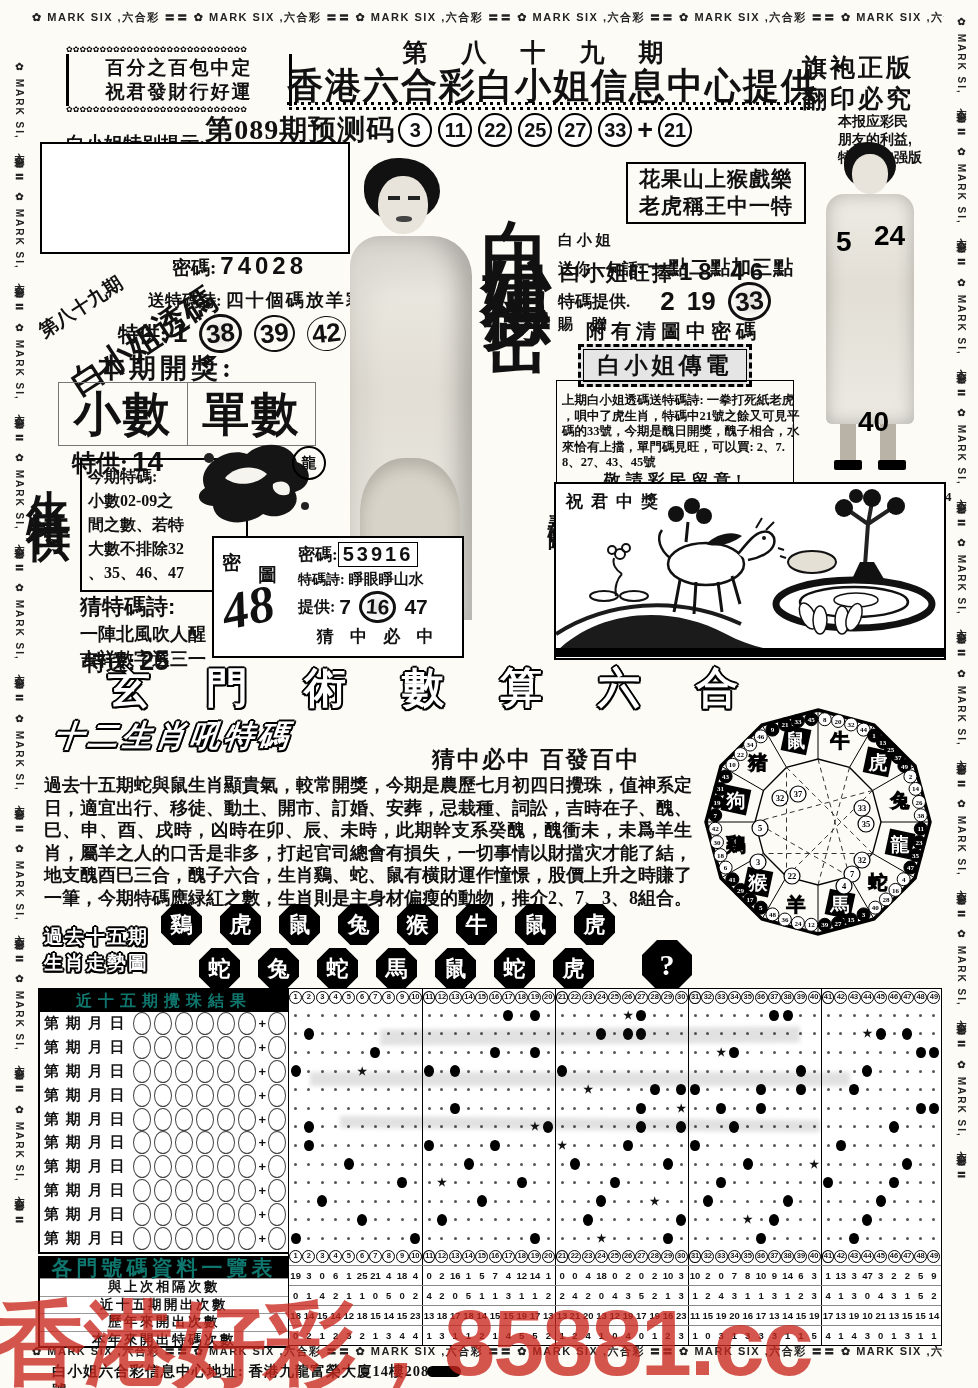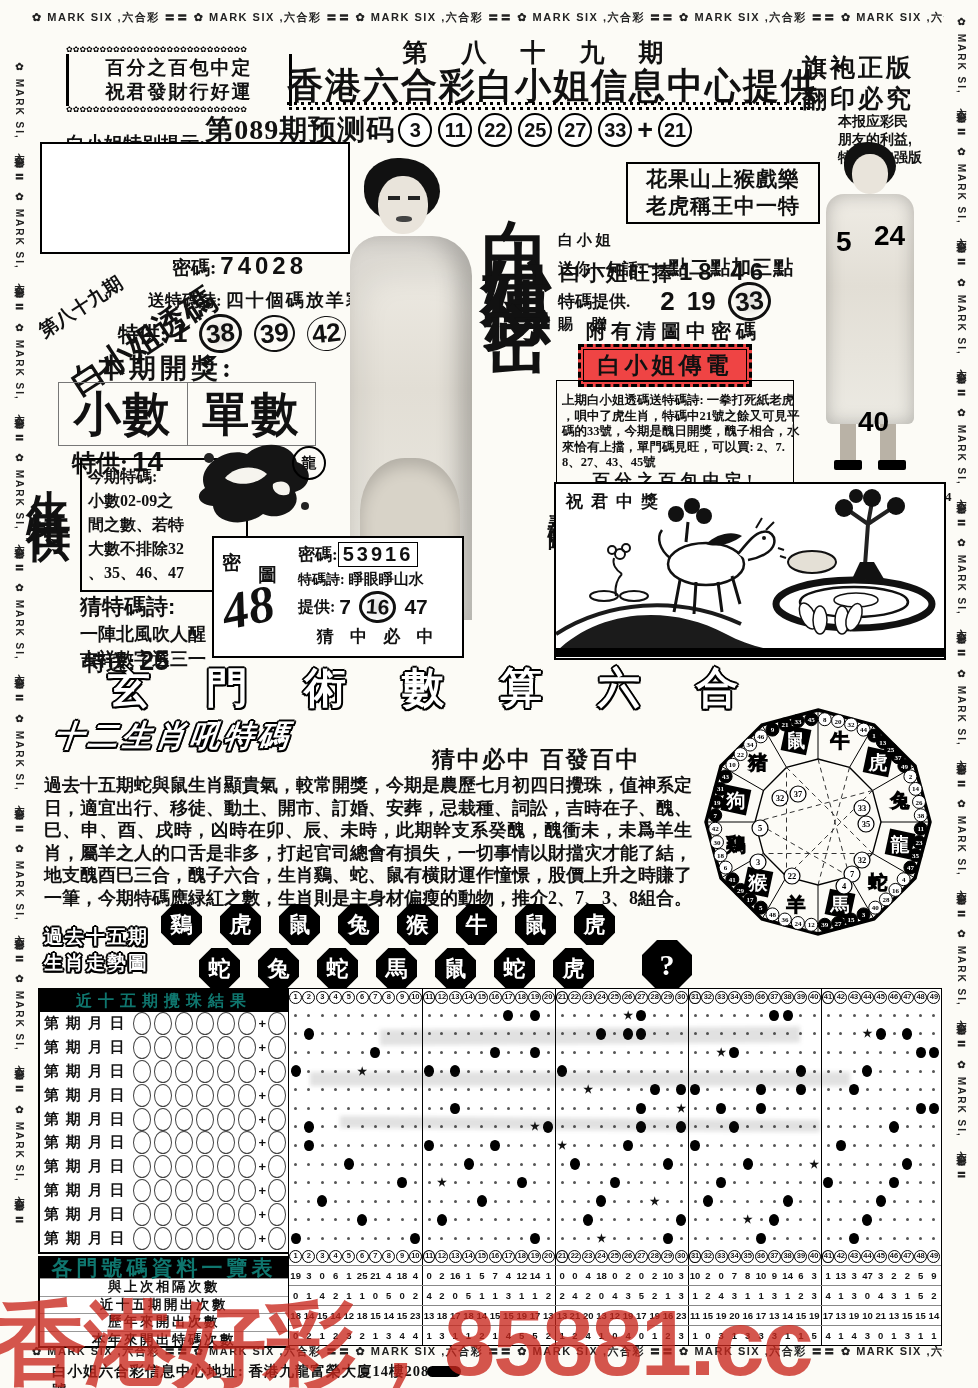--- a/index.html
+++ b/index.html
@@ -35,22 +35,22 @@
   .tipbox{border:2px solid #000;padding:5px 6px;font-size:16px;font-weight:900;line-height:24px;white-space:nowrap;}
   .outline-txt{color:#fff;text-shadow:-1.5px -1.5px 0 #000,1.5px -1.5px 0 #000,-1.5px 1.5px 0 #000,1.5px 1.5px 0 #000,0 -2px 0 #000,0 2px 0 #000,-2px 0 0 #000,2px 0 0 #000;}
   
   #big-title{writing-mode:vertical-rl;font-size:70px;font-weight:900;letter-spacing:20px;line-height:92px;}
   #seek-title{writing-mode:vertical-rl;font-size:21px;font-weight:900;letter-spacing:8px;}
   .secretbox{border:2px solid #000;background:#fff;display:flex;}
   .stamp-circle{border:2px solid #000;border-radius:50%;display:flex;align-items:center;justify-content:center;font-weight:900;}
   .mini-num-box{border:1.5px solid #000;padding:0 4px;font:bold 20px "Liberation Sans",sans-serif;letter-spacing:3px;}
   .midnum{font:900 21px "Liberation Sans",sans-serif;margin:0 4px;}
   
-  .giftbox{border:2.5px solid #000;font-size:21px;font-weight:900;line-height:27px;letter-spacing:1px;text-align:center;padding:2px 10px;white-space:nowrap;}
-  .dashedbox{border:3px dashed #000;outline:1px solid #000;outline-offset:-6px;text-align:center;font-size:23px;font-weight:900;letter-spacing:4px;padding:3px 0;background:#ef4444;}
+  .giftbox{border:2.5px solid #000;font-size:21px;font-weight:900;line-height:27px;letter-spacing:1px;text-align:center;padding:2px 3px;white-space:nowrap;}
+  .dashedbox{border:3px dashed #000;outline:1px solid #000;outline-offset:-6px;text-align:center;font-size:23px;font-weight:900;letter-spacing:4px;padding:3px 0;background:#e5e5e5;}
   .reviewbox{border:1.5px solid #000;padding:12px 5px;font-size:12.5px;font-weight:bold;line-height:15.5px;white-space:nowrap;}
   .reviewfoot{text-align:center;font-size:17px;font-weight:900;letter-spacing:5px;margin-top:2px;}
   .horsebox{border:2px solid #000;background:#fff;}
   .photo-num{position:absolute;font:900 28px "Liberation Sans",sans-serif;color:#000;}
   
   .blackbar{background:#000;}
   #banner{font-size:42px;font-weight:900;letter-spacing:56px;white-space:nowrap;}
   #zheading{font-size:30px;font-weight:900;font-style:italic;transform:skewX(-6deg);letter-spacing:4px;}
   #zsub{font-size:23px;font-weight:900;letter-spacing:2px;font-family:"Liberation Sans",sans-serif;}
   #zparagraph{font-size:18px;font-weight:bold;line-height:22.5px;text-align:justify;}
@@ -261,21 +261,21 @@
     <span class="bignum hand-circle hc2">33</span>
   </div>
   <div class="abs lbl" style="left:586px;top:318px;font-size:20px;letter-spacing:5px;">附有清圖中密碼</div>
   <div class="abs dashedbox" style="left:578px;top:344px;width:168px;">白小姐傳電</div>
   <div class="abs reviewbox" style="left:556px;top:380px;width:226px;height:96px;">
     <div>上期白小姐透碼送特碼詩: 一拳打死紙老虎</div>
     <div>，唄中了虎生肖，特碼中21號之餘又可見平</div>
     <div>碼的33號，今期是醜日開獎，醜子相合，水</div>
     <div>來恰有上擋，單門碼見旺，可以買: 2、7.</div>
     <div>8、27、43、45號</div>
-    <div class="reviewfoot">百分之百包中定!</div>
+    <div class="reviewfoot">敬請彩民留意!</div>
   </div>
   <div class="abs lbl" style="left:788px;top:464px;font-size:13px;margin-top:24px;">本期传真四平码: 9, 20, 35, 44</div>
 
   <div class="abs horsebox" style="left:554px;top:482px;width:388px;height:174px;">
     <div class="abs lbl" style="left:10px;top:6px;font-size:17px;letter-spacing:8px;z-index:2;">祝君中獎</div>
     <svg width="384" height="170" viewBox="0 0 384 170">
       <path d="M0,168 C40,128 110,118 170,150 C200,166 230,170 260,168 L0,168 Z" fill="#1b1b1b"></path>
       <path d="M0,150 C50,118 120,110 185,140" fill="none" stroke="#1b1b1b" stroke-width="4"></path>
       <ellipse cx="298" cy="120" rx="78" ry="24" fill="none" stroke="#111" stroke-width="7"></ellipse>
       <ellipse cx="298" cy="118" rx="54" ry="15" fill="none" stroke="#111" stroke-width="2.5"></ellipse>

